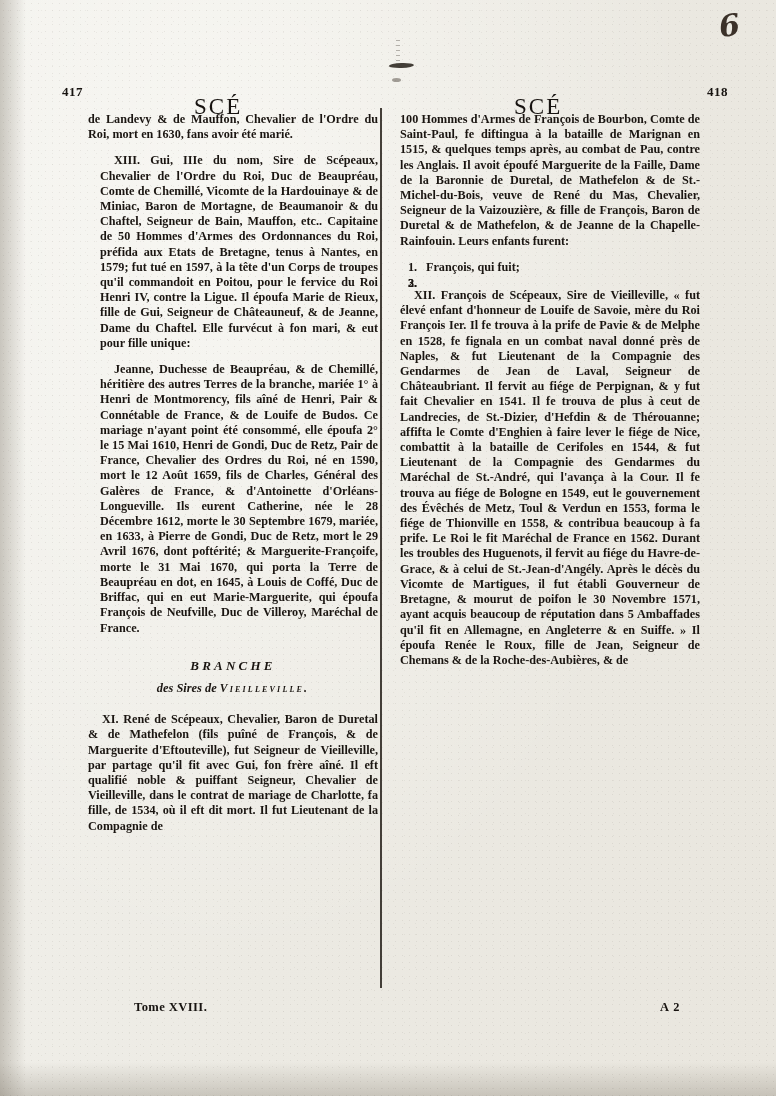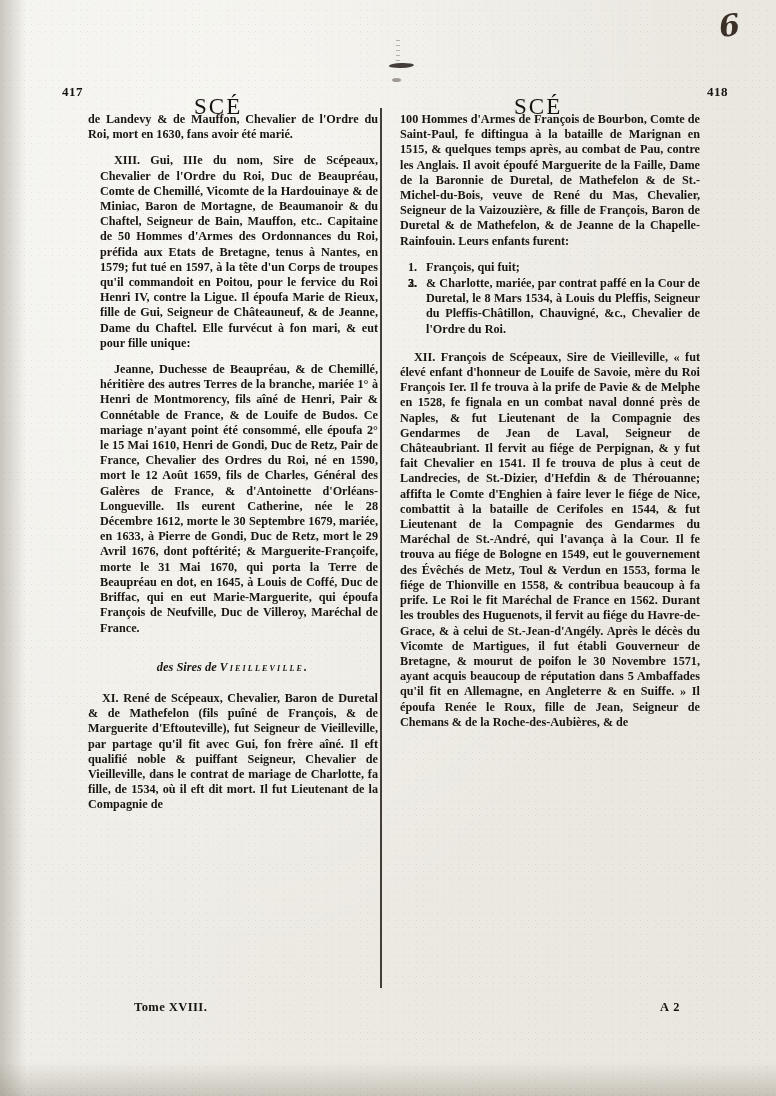--- a/index.html
+++ b/index.html
@@ -153,21 +153,21 @@
     margin-bottom: 16px;
     text-align: center;
   }
   .branch-title {
     font-style: italic;
     font-weight: 700;
     font-size: 13px;
     letter-spacing: 3.2px;
   }
   .branch-sub {
-    margin-top: 24px;
+    margin-top: 8px;
     font-style: italic;
     font-weight: 700;
     font-size: 12.4px;
   }
   .branch-sub .caps {
     font-variant: small-caps;
     font-style: italic;
     letter-spacing: 2.2px;
     font-size: 11.6px;
   }
@@ -249,41 +249,42 @@
 
   <div class="column" id="column-left">
 
     <p class="para no-indent">de Landevy &amp; de Mauffon, Chevalier de l'Ordre du Roi, mort en 1630, fans avoir été marié.</p>
 
     <p class="para">XIII. Gui, IIIe du nom, Sire de Scépeaux, Chevalier de l'Ordre du Roi, Duc de Beaupréau, Comte de Chemillé, Vicomte de la Hardouinaye &amp; de Miniac, Baron de Mortagne, de Beaumanoir &amp; du Chaftel, Seigneur de Bain, Mauffon, etc.. Capitaine de 50 Hommes d'Armes des Ordonnances du Roi, préfida aux Etats de Bretagne, tenus à Nantes, en 1579; fut tué en 1597, à la tête d'un Corps de troupes qu'il commandoit en Poitou, pour le fervice du Roi Henri IV, contre la Ligue. Il époufa Marie de Rieux, fille de Gui, Seigneur de Châteauneuf, &amp; de Jeanne, Dame du Chaftel. Elle furvécut à fon mari, &amp; eut pour fille unique:</p>
 
     <p class="para">Jeanne, Duchesse de Beaupréau, &amp; de Chemillé, héritière des autres Terres de la branche, mariée 1° à Henri de Montmorency, fils aîné de Henri, Pair &amp; Connétable de France, &amp; de Louife de Budos. Ce mariage n'ayant point été consommé, elle époufa 2° le 15 Mai 1610, Henri de Gondi, Duc de Retz, Pair de France, Chevalier des Ordres du Roi, né en 1590, mort le 12 Août 1659, fils de Charles, Général des Galères de France, &amp; d'Antoinette d'Orléans-Longueville. Ils eurent Catherine, née le 28 Décembre 1612, morte le 30 Septembre 1679, mariée, en 1633, à Pierre de Gondi, Duc de Retz, mort le 29 Avril 1676, dont poftérité; &amp; Marguerite-Françoife, morte le 31 Mai 1670, qui porta la Terre de Beaupréau en dot, en 1645, à Louis de Coffé, Duc de Briffac, qui en eut Marie-Marguerite, qui époufa François de Neufville, Duc de Villeroy, Maréchal de France.</p>
 
     <div class="branch-block">
+      <div class="branch-title">BRANCHE</div>
       <div class="branch-sub">
         <span>des Sires de </span><span class="caps">Vieilleville.</span>
       </div>
     </div>
 
     <p class="para">XI. René de Scépeaux, Chevalier, Baron de Duretal &amp; de Mathefelon (fils puîné de François, &amp; de Marguerite d'Eftouteville), fut Seigneur de Vieilleville, par partage qu'il fit avec Gui, fon frère aîné. Il eft qualifié noble &amp; puiffant Seigneur, Chevalier de Vieilleville, dans le contrat de mariage de Charlotte, fa fille, de 1534, où il eft dit mort. Il fut Lieutenant de la Compagnie de</p>
   </div>
 
   <div class="column" id="column-right">
 
     <p class="para no-indent">100 Hommes d'Armes de François de Bourbon, Comte de Saint-Paul, fe diftingua à la bataille de Marignan en 1515, &amp; quelques temps après, au combat de Pau, contre les Anglais. Il avoit époufé Marguerite de la Faille, Dame de la Baronnie de Duretal, de Mathefelon &amp; de St.-Michel-du-Bois, veuve de René du Mas, Chevalier, Seigneur de la Vaizouzière, &amp; fille de François, Baron de Duretal &amp; de Mathefelon, &amp; de Jeanne de la Chapelle-Rainfouin. Leurs enfants furent:</p>
 
     <ul class="enum">
       <li>
         <span class="num">1.</span><span>François, qui fuit;</span>
       </li>
       <li>
         <span class="num">2.</span>
       </li>
       <li>
-        <span class="num">3.</span><span>&amp; Charlotte, mariée, par contrat paffé en la Cour de Duretal, le 8 Mars 1534, à Louis du Pleffis, Seigneur du Pleffis-Châtillon, Chauvigné, &amp;c., Chevalier de l'Ordre du Roi.</span>
+        <span class="num">3.</span>
       </li>
     </ul>
 
     <p class="para" style="margin-top:13px;">XII. François de Scépeaux, Sire de Vieilleville, « fut élevé enfant d'honneur de Louife de Savoie, mère du Roi François Ier. Il fe trouva à la prife de Pavie &amp; de Melphe en 1528, fe fignala en un combat naval donné près de Naples, &amp; fut Lieutenant de la Compagnie des Gendarmes de Jean de Laval, Seigneur de Châteaubriant. Il fervit au fiége de Perpignan, &amp; y fut fait Chevalier en 1541. Il fe trouva de plus à ceut de Landrecies, de St.-Dizier, d'Hefdin &amp; de Thérouanne; affifta le Comte d'Enghien à faire lever le fiége de Nice, combattit à la bataille de Cerifoles en 1544, &amp; fut Lieutenant de la Compagnie des Gendarmes du Maréchal de St.-André, qui l'avança à la Cour. Il fe trouva au fiége de Bologne en 1549, eut le gouvernement des Évêchés de Metz, Toul &amp; Verdun en 1553, forma le fiége de Thionville en 1558, &amp; contribua beaucoup à fa prife. Le Roi le fit Maréchal de France en 1562. Durant les troubles des Huguenots, il fervit au fiége du Havre-de-Grace, &amp; à celui de St.-Jean-d'Angély. Après le décès du Vicomte de Martigues, il fut établi Gouverneur de Bretagne, &amp; mourut de poifon le 30 Novembre 1571, ayant acquis beaucoup de réputation dans 5 Ambaffades qu'il fit en Allemagne, en Angleterre &amp; en Suiffe. » Il époufa Renée le Roux, fille de Jean, Seigneur de Chemans &amp; de la Roche-des-Aubières, &amp; de</p>
   </div>
 
   <div id="footer-left">Tome XVIII.</div>
   <div id="footer-right">A 2</div>
 
   <div id="grain"></div>

